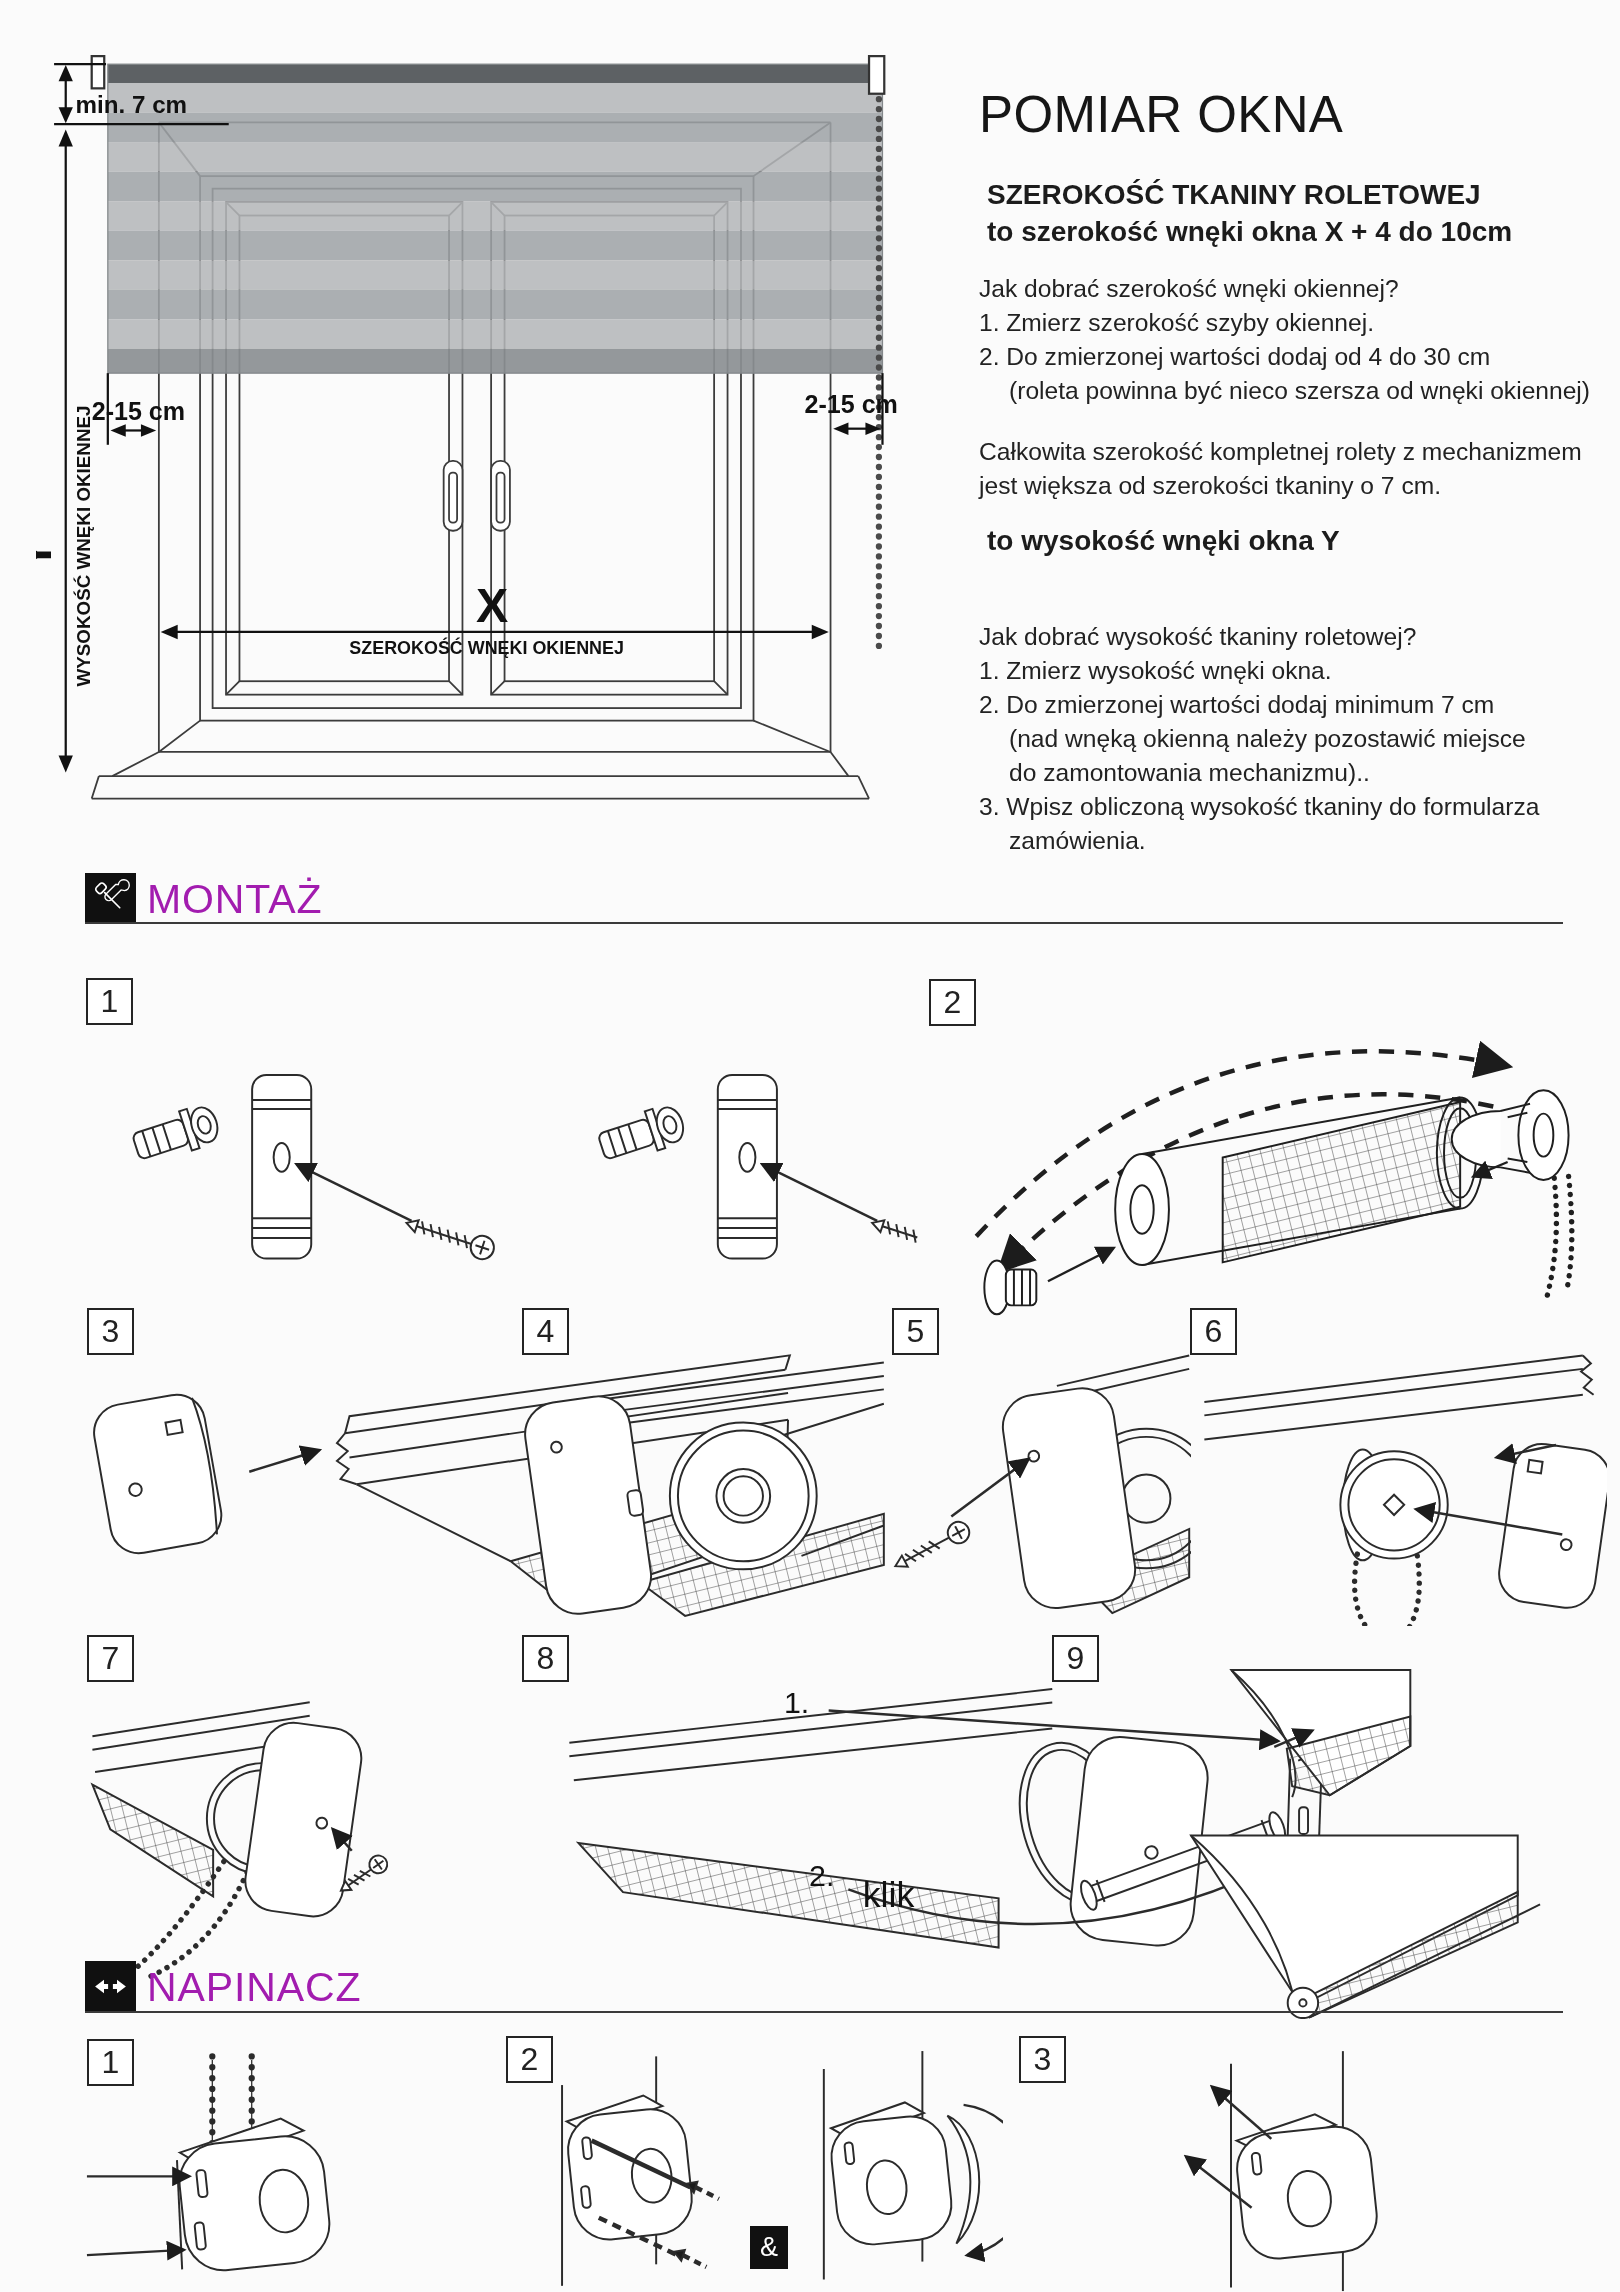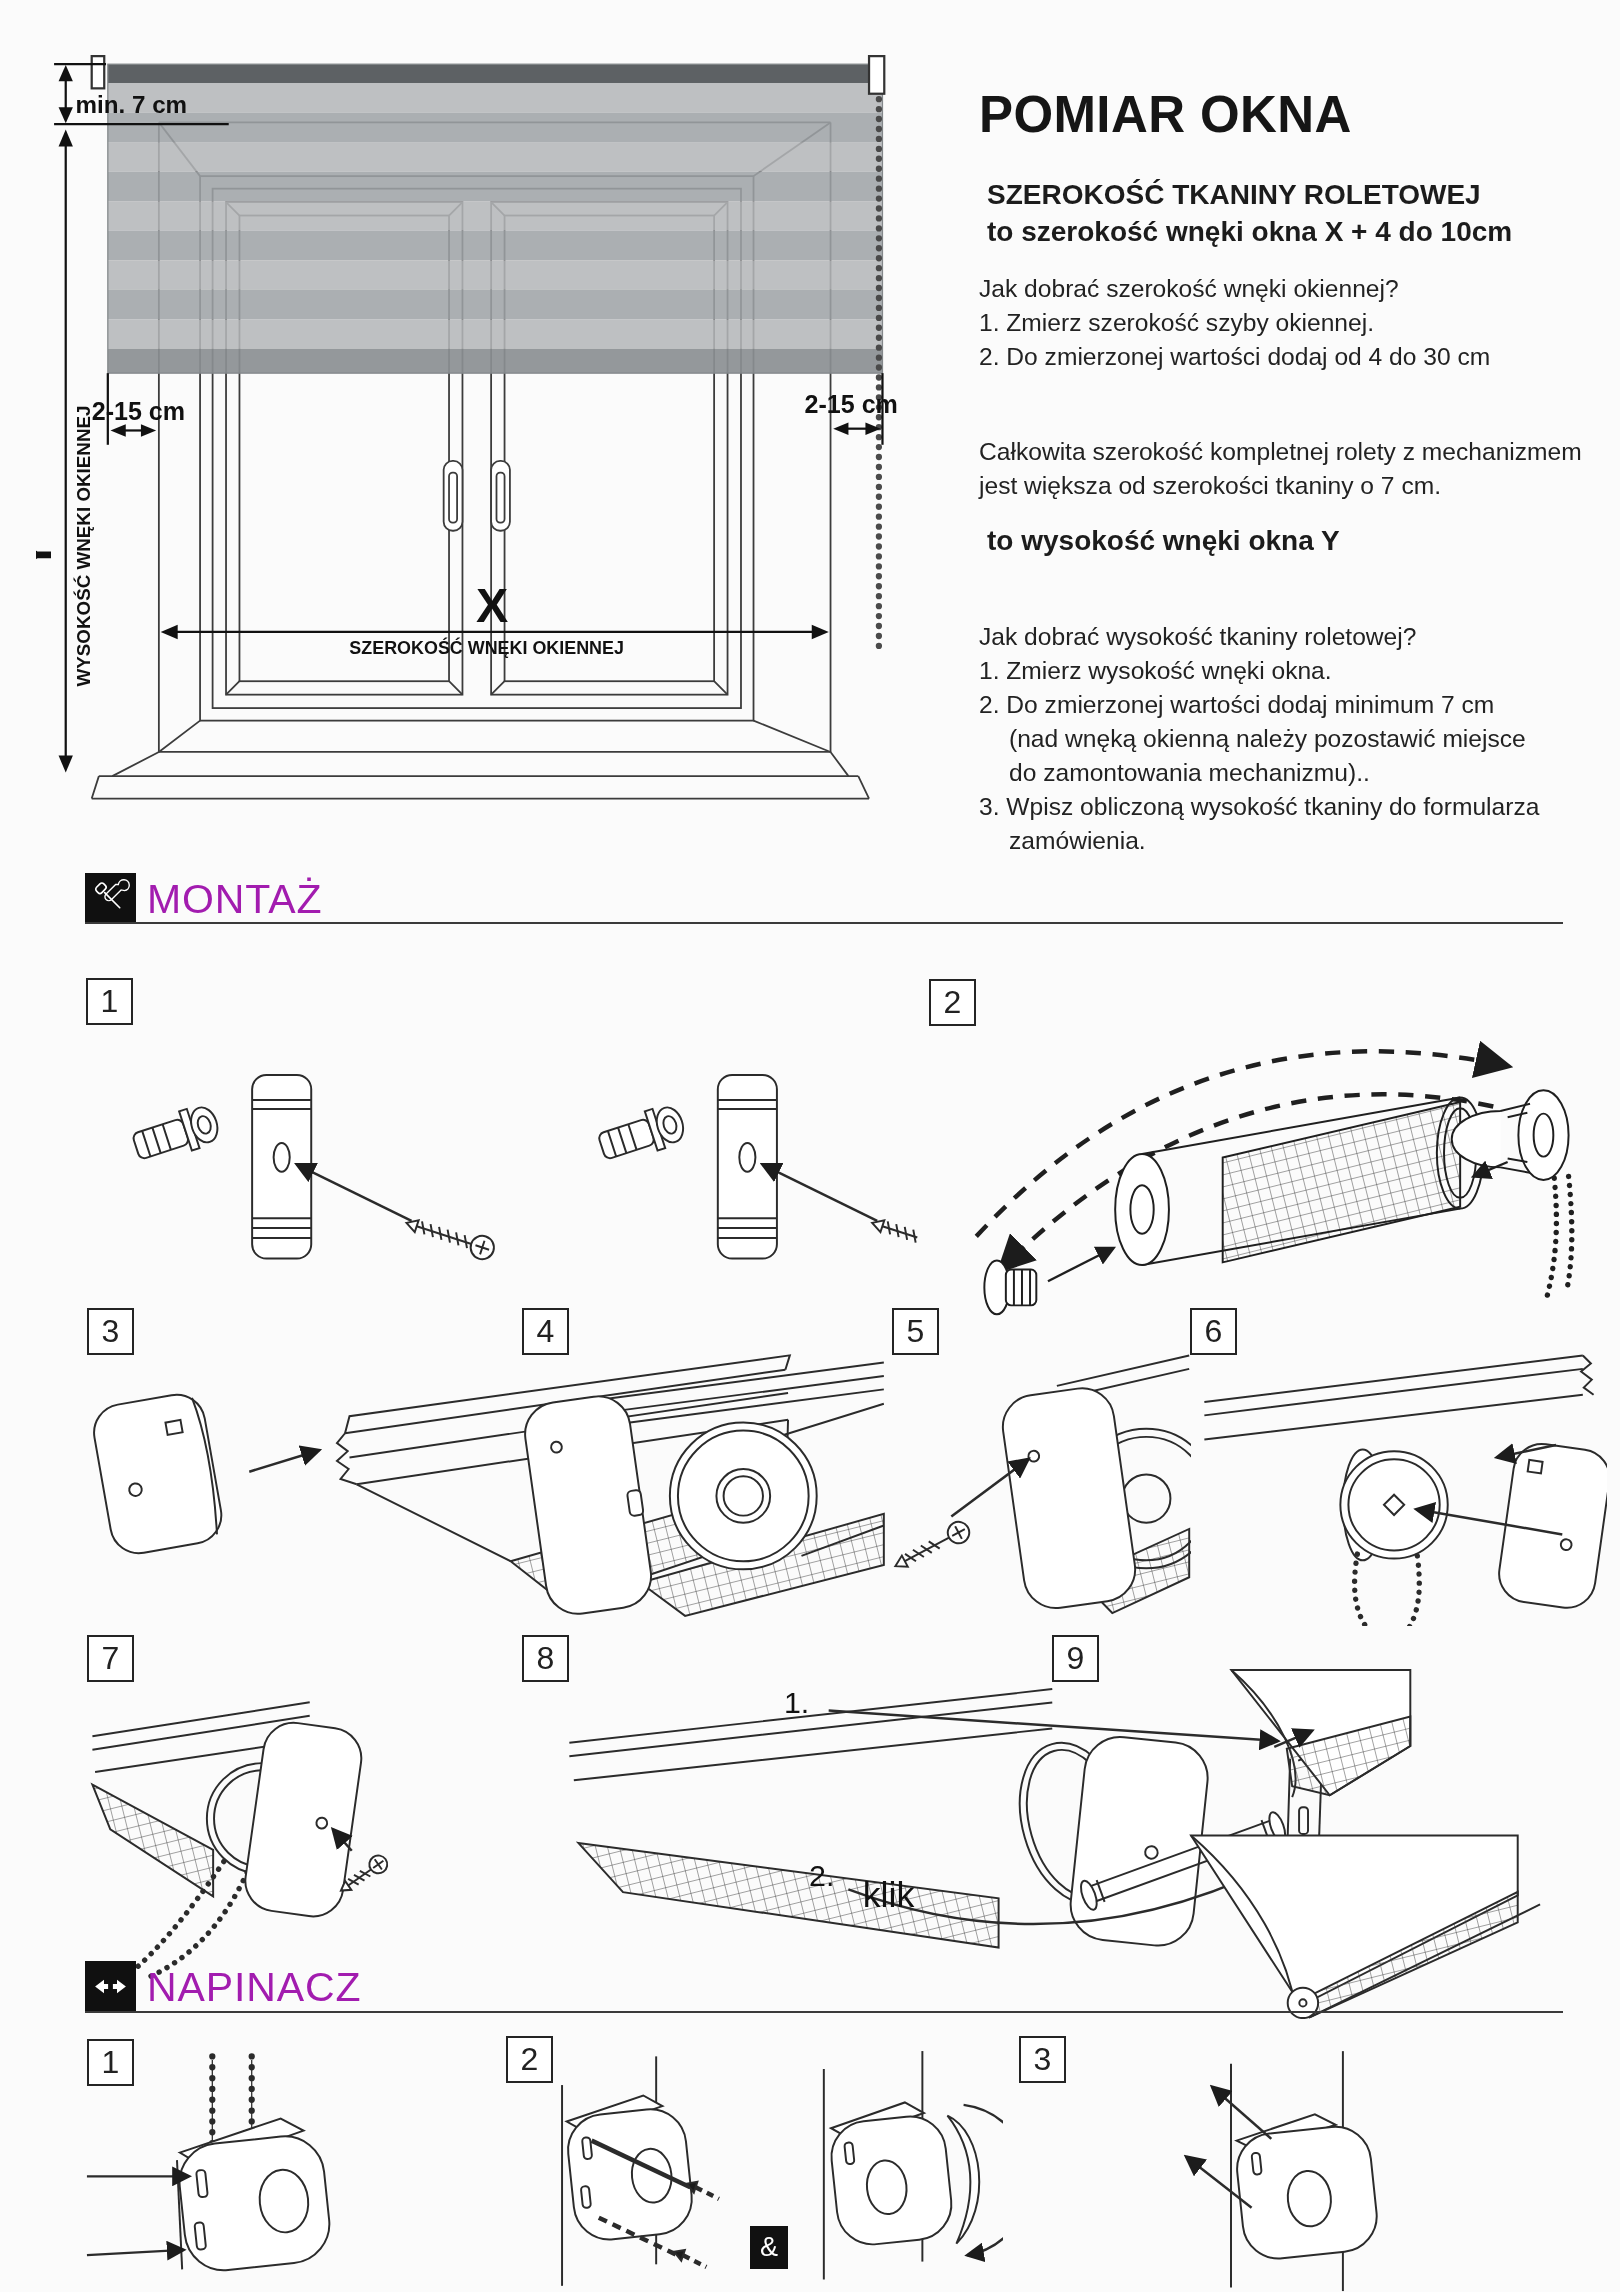--- a/index.html
+++ b/index.html
@@ -2,21 +2,21 @@
 <html style="font-size:14.3px"><head>
 <meta charset="utf-8">
 <style>
   * { margin:0; padding:0; box-sizing:border-box; }
   html,body { width:1620px; height:2293px; }
   body { position:relative; background:#fbfbfb; font-family:"Liberation Sans",sans-serif; color:#1c1c1c; overflow:hidden; }
   .abs { position:absolute; }
   svg text { font-family:"Liberation Sans",sans-serif; fill:#111; }
 
   
-  .pm-title { font-size:51px; font-weight:700; letter-spacing:0.4px; color:#161616; }
+  .pm-title { font-size:51px; font-weight:400; letter-spacing:0.4px; color:#161616; }
   .pm-h  { font-size:28px; font-weight:700; line-height:37px; white-space:nowrap;margin-left:8px; }
   .pm-p  { font-size:24.6px; font-weight:400; line-height:34px; white-space:nowrap; color:#222; }
   .indent { padding-left:30px; }
 
   
   .iconsq { position:absolute; left:85px; width:51px; height:51px; background:#101010;
             display:flex; align-items:center; justify-content:center; }
   .secttitle { position:absolute; left:147px; font-size:41px; font-weight:400; letter-spacing:0.9px; color:#a21caf; white-space:nowrap; }
   .rule { position:absolute; left:85px; width:1478px; height:1.8px; background:#3a3a3a; }
 
@@ -128,20 +128,21 @@
 
 <div class="abs" style="left:979px;top:176px">
   <div class="pm-h">SZEROKOŚĆ TKANINY ROLETOWEJ</div>
   <div class="pm-h">to szerokość wnęki okna X + 4 do 10cm</div>
 </div>
 
 <div class="abs" style="left:979px;top:272px">
   <div class="pm-p">Jak dobrać szerokość wnęki okiennej?</div>
   <div class="pm-p">1. Zmierz szerokość szyby okiennej.</div>
   <div class="pm-p">2. Do zmierzonej wartości dodaj od 4 do 30 cm</div>
+  <div class="pm-p indent">(roleta powinna być nieco szersza od wnęki okiennej)</div>
 </div>
 
 <div class="abs" style="left:979px;top:435px">
   <div class="pm-p">Całkowita szerokość kompletnej rolety z mechanizmem</div>
   <div class="pm-p">jest większa od szerokości tkaniny o 7 cm.</div>
 </div>
 
 <div class="abs" style="left:979px;top:522px">
   <div class="pm-h">to wysokość wnęki okna Y</div>
 </div>

